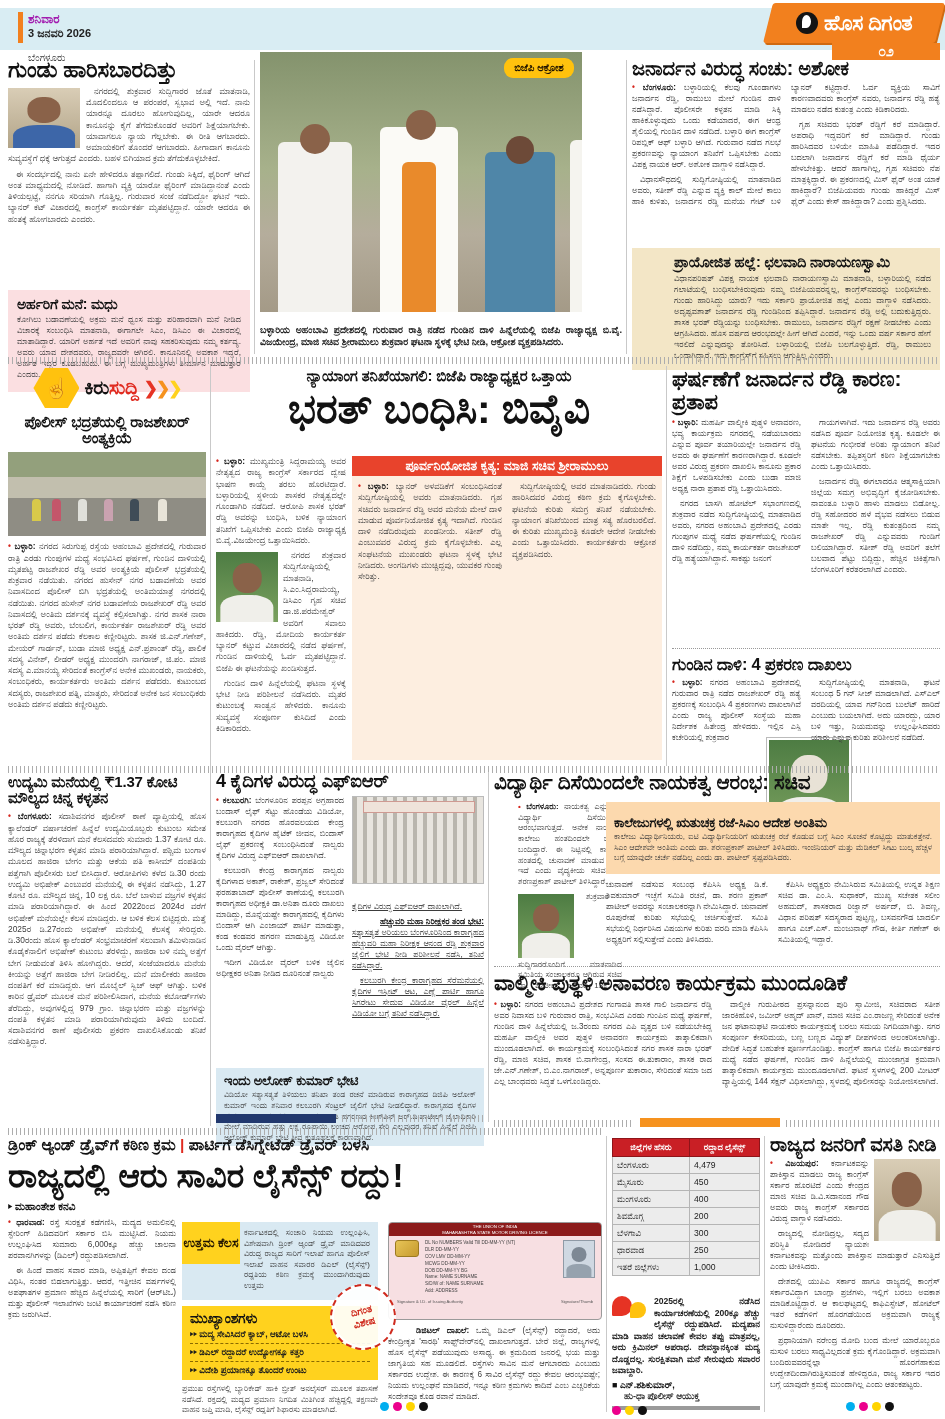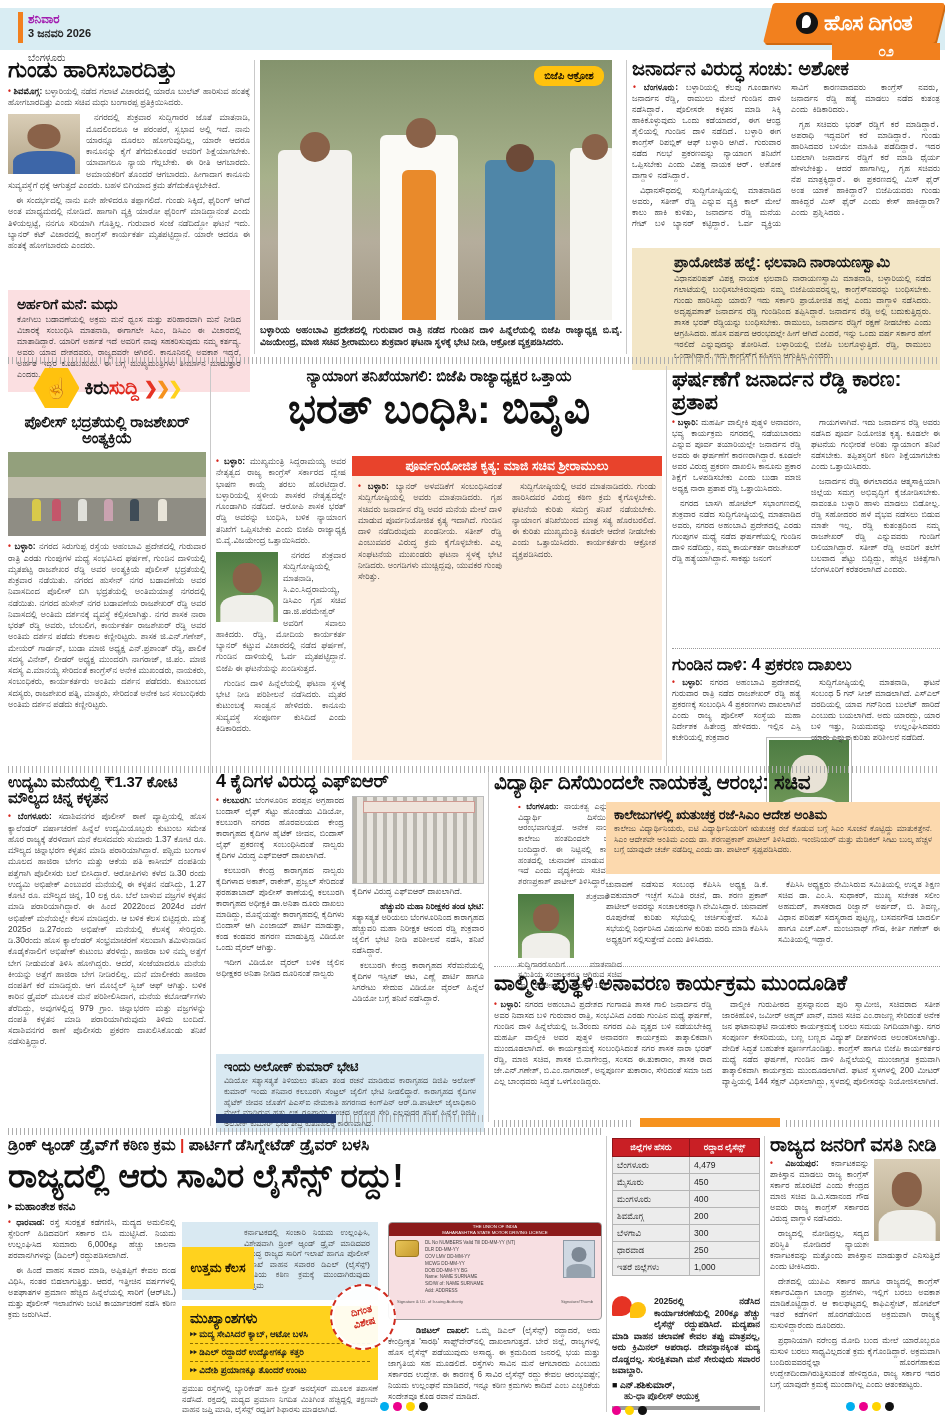--- a/index.html
+++ b/index.html
@@ -23,21 +23,21 @@
   .logo-inner{transform:skewX(14deg);display:flex;align-items:center;gap:6px;justify-content:center;height:100%;}
   .logo-circle{width:22px;height:22px;border-radius:50%;background:#141414;position:relative;flex:0 0 auto;}
   .logo-circle span{position:absolute;left:6px;top:3px;width:9px;height:13px;border-radius:50% 50% 50% 0;background:#fff;}
   .logo-text{color:#fff;font-weight:bold;font-size:21px;letter-spacing:-.5px;white-space:nowrap;}
   .pageno{background:#f2801e;color:#fff;font-weight:bold;text-align:center;}
   
   .pinkbox{background:#fbdfe1;padding:7px 9px;}
   .tanbox{background:#f3e6c6;padding:7px 9px;}
   .bluebox{background:#d9e9f2;padding:6px 8px;}
   .peach{background:#fdeee0;}
-  .orangebox{background:#fcd9ae;padding:6px 8px;}
+  .orangebox{background:#fcd9ae;padding:14px 8px;}
   .redband{background:#e8432c;color:#fff;font-weight:bold;text-align:center;}
   .yellow{background:#ffd21e;}
   .badge{background:#ffc20e;border-radius:9px;color:#201400;font-weight:bold;text-align:center;}
   
   .photo{position:relative;overflow:hidden;background:linear-gradient(180deg,#84936d 0%,#a7b18b 45%,#b5ad9c 70%,#a49a87 100%);}
   .photo .fig{position:absolute;border-radius:6px 6px 0 0;}
   .photo .head{position:absolute;border-radius:50%;background:#8a6249;}
   .portrait{position:relative;overflow:hidden;background:linear-gradient(180deg,#cfd5c2,#9aa48d);}
   .portrait .p-head{position:absolute;left:50%;top:16%;width:46%;height:42%;transform:translateX(-50%);border-radius:46%;background:#8a6249;}
   .portrait .p-body{position:absolute;left:50%;bottom:-6%;width:86%;height:44%;transform:translateX(-50%);border-radius:40% 40% 0 0;background:#f0efea;}
@@ -98,55 +98,54 @@
           <span></span>
         </span>
       <span class="logo-text">ಹೊಸ ದಿಗಂತ</span>
     </div>
   </div>
   <div class="abs pageno" style="left:832px;top:43px;width:108px;height:17px;font-size:14px;line-height:17px;" title="೦೨"><span>೦೨</span></div>
 
   <div class="abs" style="left:8px;top:58px;width:242px;">
     <div class="hl" style="font-size:22px;">ಗುಂಡು ಹಾರಿಸಬಾರದಿತ್ತು</div>
     <div class="body" style="margin-top:4px;height:200px;overflow:hidden;">
-      <p class="noind"><span class="dl-dot">•</span> <span class="dl-place">ಶಿವಮೊಗ್ಗ:</span> <span>ಬಳ್ಳಾರಿಯಲ್ಲಿ ನಡೆದ ಗಲಾಟೆ ವಿಚಾರದಲ್ಲಿ ಯಾರೊ ಬುಲೆಟ್ ಹಾರಿಸುವ ಹಂತಕ್ಕೆ ಹೋಗಬಾರದಿತ್ತು ಎಂದು ಸಚಿವ ಮಧು ಬಂಗಾರಪ್ಪ ಪ್ರತಿಕ್ರಿಯಿಸಿದರು.</span></p>
       <div class="portrait tan" style="float:left;width:72px;height:60px;margin:2px 6px 2px 0;">
           <b class="p-head"></b>
           <i class="p-body" style="background:#3d66a8;"></i>
         </div>
       <p>ನಗರದಲ್ಲಿ ಶುಕ್ರವಾರ ಸುದ್ದಿಗಾರರ ಜೊತೆ ಮಾತನಾಡಿ, ಮೊದಲಿಂದಲೂ ಆ ಪರಂಪರೆ, ಸ್ವಭಾವ ಅಲ್ಲಿ ಇದೆ. ನಾನು ಯಾರನ್ನೂ ದೂರಲು ಹೋಗುವುದಿಲ್ಲ, ಯಾರೇ ಆದರೂ ಕಾನೂನನ್ನು ಕೈಗೆ ತೆಗೆದುಕೊಂಡರೆ ಅವರಿಗೆ ಶಿಕ್ಷೆಯಾಗಬೇಕು. ಯಾವಾಗಲೂ ನ್ಯಾಯ ಗೆಲ್ಲಬೇಕು. ಈ ರೀತಿ ಆಗಬಾರದು. ಅಮಾಯಕರಿಗೆ ತೊಂದರೆ ಆಗಬಾರದು. ಹೀಗಾದಾಗ ಕಾನೂನು ಸುವ್ಯವಸ್ಥೆಗೆ ಧಕ್ಕೆ ಆಗುತ್ತದೆ ಎಂದರು. ಬಹಳ ಬಿಗಿಯಾದ ಕ್ರಮ ತೆಗೆದುಕೊಳ್ಳಬೇಕಿದೆ.</p>
       <p>ಈ ಸಂದರ್ಭದಲ್ಲಿ ನಾನು ಏನೇ ಹೇಳಿದರೂ ತಪ್ಪಾಗಲಿದೆ. ಗುಂಡು ಸಿಕ್ಕಿದೆ, ಫೈರಿಂಗ್ ಆಗಿದೆ ಅಂತ ಮಾಧ್ಯಮದಲ್ಲಿ ನೋಡಿದೆ. ಹಾಗಾಗಿ ವ್ಯಕ್ತಿ ಯಾರೋ ಫೈರಿಂಗ್ ಮಾಡಿದ್ದಾನಂತೆ ಎಂದು ತಿಳಿಯಲ್ಪಟ್ಟೆ, ನನಗೂ ಸರಿಯಾಗಿ ಗೊತ್ತಿಲ್ಲ. ಗುರುವಾರ ಸಂಜೆ ನಡೆದಿದ್ದೋ ಘಟನೆ ಇದು. ಬ್ಯಾನರ್ ಕಟ್ ವಿಚಾರದಲ್ಲಿ ಕಾಂಗ್ರೆಸ್ ಕಾರ್ಯಕರ್ತ ಮೃತಪಟ್ಟಿದ್ದಾನೆ. ಯಾರೇ ಆದರೂ ಈ ಹಂತಕ್ಕೆ ಹೋಗಬಾರದು ಎಂದರು.</p>
     </div>
     <div class="pinkbox" style="margin-top:4px;height:88px;overflow:hidden;">
       <div class="hl" style="font-size:14px;margin-bottom:3px;">ಅರ್ಹರಿಗೆ ಮನೆ: ಮಧು</div>
       <div class="body" style="font-size:8.2px;">ಕೋಗಿಲು ಬಡಾವಣೆಯಲ್ಲಿ ಅಕ್ರಮ ಮನೆ ಧ್ವಂಸ ಮತ್ತು ಪರಿಹಾರವಾಗಿ ಮನೆ ನೀಡಿದ ವಿಚಾರಕ್ಕೆ ಸಂಬಂಧಿಸಿ ಮಾತನಾಡಿ, ಈಗಾಗಲೇ ಸಿಎಂ, ಡಿಸಿಎಂ ಈ ವಿಚಾರದಲ್ಲಿ ಮಾತಾಡಿದ್ದಾರೆ. ಯಾರಿಗೆ ಅರ್ಹತೆ ಇದೆ ಅವರಿಗೆ ನಾವು ಸಹಕರಿಸುವುದು ನಮ್ಮ ಕರ್ತವ್ಯ. ಅವರು ಯಾವ ದೇಶದವರು, ರಾಜ್ಯದವರೇ ಆಗಿರಲಿ. ಕಾನೂನಿನಲ್ಲಿ ಅವಕಾಶ ಇದ್ದರೆ, ಅರ್ಹತೆ ಇದ್ದರೆ ಕೊಡಬಹುದು. ಈ ಬಗ್ಗೆ ಮುಖ್ಯಮಂತ್ರಿಗಳು ತೀರ್ಮಾನ ಮಾಡುತ್ತಾರೆ ಎಂದರು.</div>
     </div>
   </div>
 
   <div class="abs vrule" style="left:254px;top:60px;height:294px;"></div>
 
-  <div class="abs photo" style="left:260px;top:60px;width:352px;height:260px;">
+  <div class="abs photo" style="left:260px;top:52px;width:322px;height:260px;">
     <div class="fig" style="left:18px;bottom:0;width:74px;height:170px;background:#f3f2ee;"></div>
     <div class="head" style="left:40px;bottom:158px;width:30px;height:30px;"></div>
     <div class="fig" style="left:120px;bottom:0;width:78px;height:185px;background:#fbfaf6;"></div>
     <div class="head" style="left:146px;bottom:172px;width:30px;height:30px;"></div>
     <div class="fig" style="left:142px;bottom:0;width:34px;height:150px;background:#e98a2b;"></div>
     <div class="fig" style="left:225px;bottom:0;width:70px;height:160px;background:#4f86a8;"></div>
     <div class="head" style="left:246px;bottom:148px;width:28px;height:28px;background:#6d4a38;"></div>
     <div class="fig" style="left:310px;bottom:0;width:46px;height:172px;background:#f5f4ef;"></div>
     <div class="head" style="left:322px;bottom:160px;width:26px;height:26px;"></div>
     <div class="badge" style="position:absolute;right:8px;top:6px;width:66px;padding:4px 2px;font-size:10px;line-height:1.2;">ಬಿಜೆಪಿ ಆಕ್ರೋಶ</div>
   </div>
   <div class="abs caption" style="left:260px;top:324px;width:362px;">ಬಳ್ಳಾರಿಯ ಅಹಂಬಾವಿ ಪ್ರದೇಶದಲ್ಲಿ ಗುರುವಾರ ರಾತ್ರಿ ನಡೆದ ಗುಂಡಿನ ದಾಳಿ ಹಿನ್ನೆಲೆಯಲ್ಲಿ ಬಿಜೆಪಿ ರಾಜ್ಯಾಧ್ಯಕ್ಷ ಬಿ.ವೈ. ವಿಜಯೇಂದ್ರ, ಮಾಜಿ ಸಚಿವ ಶ್ರೀರಾಮುಲು ಶುಕ್ರವಾರ ಘಟನಾ ಸ್ಥಳಕ್ಕೆ ಭೇಟಿ ನೀಡಿ, ಆಕ್ರೋಶ ವ್ಯಕ್ತಪಡಿಸಿದರು.</div>
 
   <div class="abs vrule" style="left:626px;top:60px;height:294px;"></div>
 
   <div class="abs" style="left:632px;top:58px;width:308px;">
     <div class="hl" style="font-size:19.5px;">ಜನಾರ್ದನ ವಿರುದ್ಧ ಸಂಚು: ಅಶೋಕ</div>
-    <div class="body cols2" style="margin-top:4px;height:160px;overflow:hidden;font-size:8.2px;font-family:Liberation Mono, monospace;">
+    <div class="body cols2" style="margin-top:4px;height:160px;overflow:hidden;font-size:8.2px;">
       <p class="noind"><span class="dl-dot">•</span> <span class="dl-place">ಬೆಂಗಳೂರು:</span> <span>ಬಳ್ಳಾರಿಯಲ್ಲಿ ಕೆಲವು ಗೂಂಡಾಗಳು ಜನಾರ್ದನ ರೆಡ್ಡಿ, ರಾಮುಲು ಮೇಲೆ ಗುಂಡಿನ ದಾಳಿ ನಡೆಸಿದ್ದಾರೆ. ಪೊಲೀಸರೇ ಕಳ್ಳತನ ಮಾಡಿ ಸಿಕ್ಕಿ ಹಾಕಿಕೊಳ್ಳುವುದು ಒಂದು ಕಡೆಯಾದರೆ, ಈಗ ಆಂಧ್ರ ಶೈಲಿಯಲ್ಲಿ ಗುಂಡಿನ ದಾಳಿ ನಡೆದಿದೆ. ಬಳ್ಳಾರಿ ಈಗ ಕಾಂಗ್ರೆಸ್ ರಿಪಬ್ಲಿಕ್ ಆಫ್ ಬಳ್ಳಾರಿ ಆಗಿದೆ. ಗುರುವಾರ ನಡೆದ ಗಲಭೆ ಪ್ರಕರಣವನ್ನು ನ್ಯಾಯಾಂಗ ತನಿಖೆಗೆ ಒಪ್ಪಿಸಬೇಕು ಎಂದು ವಿಪಕ್ಷ ನಾಯಕ ಆರ್. ಅಶೋಕ ವಾಗ್ದಾಳಿ ನಡೆಸಿದ್ದಾರೆ.</span></p>
       <p>ವಿಧಾನಸೌಧದಲ್ಲಿ ಸುದ್ದಿಗೋಷ್ಠಿಯಲ್ಲಿ ಮಾತನಾಡಿದ ಅವರು, ಸತೀಶ್ ರೆಡ್ಡಿ ಎನ್ನುವ ವ್ಯಕ್ತಿ ಕಾಲ್ ಮೇಲೆ ಕಾಲು ಹಾಕಿ ಕುಳಿತು, ಜನಾರ್ದನ ರೆಡ್ಡಿ ಮನೆಯ ಗೇಟ್ ಬಳಿ ಬ್ಯಾನರ್ ಕಟ್ಟಿದ್ದಾರೆ. ಓರ್ವ ವ್ಯಕ್ತಿಯ ಸಾವಿಗೆ ಕಾರಣವಾದವರು ಕಾಂಗ್ರೆಸ್ ನವರು, ಜನಾರ್ದನ ರೆಡ್ಡಿ ಹತ್ಯೆ ಮಾಡಲು ನಡೆದ ಕುತಂತ್ರ ಎಂದು ಕಿಡಿಕಾರಿದರು.</p>
       <p>ಗೃಹ ಸಚಿವರು ಭರತ್ ರೆಡ್ಡಿಗೆ ಕರೆ ಮಾಡಿದ್ದಾರೆ. ಅಪರಾಧಿ ಇದ್ದವರಿಗೆ ಕರೆ ಮಾಡಿದ್ದಾರೆ. ಗುಂಡು ಹಾರಿಸಿದವರ ಬಳಿಯೇ ಮಾಹಿತಿ ಪಡೆದಿದ್ದಾರೆ. ಇದರ ಬದಲಾಗಿ ಜನಾರ್ದನ ರೆಡ್ಡಿಗೆ ಕರೆ ಮಾಡಿ ಧೈರ್ಯ ಹೇಳಬೇಕಿತ್ತು. ಆದರೆ ಹಾಗಾಗಿಲ್ಲ, ಗೃಹ ಸಚಿವರು ನೆಪ ಮಾತ್ರಕ್ಕಿದ್ದಾರೆ. ಈ ಪ್ರಕರಣದಲ್ಲಿ ಮಿಸ್ ಫೈರ್ ಅಂತ ಯಾಕೆ ಹಾಕಿದ್ದಾರೆ? ಬಿಜೆಪಿಯವರು ಗುಂಡು ಹಾಕಿದ್ದರೆ ಮಿಸ್ ಫೈರ್ ಎಂದು ಕೇಸ್ ಹಾಕಿದ್ದಾರಾ? ಎಂದು ಪ್ರಶ್ನಿಸಿದರು.</p>
     </div>
     <div class="tanbox" style="margin-top:5px;height:108px;overflow:hidden;padding-left:42px;">
       <div class="hl" style="font-size:14.5px;margin-bottom:3px;">ಪ್ರಾಯೋಜಿತ ಹಲ್ಲೆ: ಛಲವಾದಿ ನಾರಾಯಣಸ್ವಾಮಿ</div>
       <div class="body" style="font-size:8.2px;">ವಿಧಾನಪರಿಷತ್ ವಿಪಕ್ಷ ನಾಯಕ ಛಲವಾದಿ ನಾರಾಯಣಸ್ವಾಮಿ ಮಾತನಾಡಿ, ಬಳ್ಳಾರಿಯಲ್ಲಿ ನಡೆದ ಗಲಾಟೆಯಲ್ಲಿ ಬಂಧಿಸಬೇಕಿರುವುದು ನಮ್ಮ ಬಿಜೆಪಿಯವರನ್ನಲ್ಲ, ಕಾಂಗ್ರೆಸ್‌ನವರನ್ನು ಬಂಧಿಸಬೇಕು. ಗುಂಡು ಹಾರಿಸಿದ್ದು ಯಾರು? ಇದು ಸರ್ಕಾರಿ ಪ್ರಾಯೋಜಿತ ಹಲ್ಲೆ ಎಂದು ವಾಗ್ದಾಳಿ ನಡೆಸಿದರು. ಅದೃಷ್ಟವಶಾತ್ ಜನಾರ್ದನ ರೆಡ್ಡಿ ಗುಂಡಿನಿಂದ ತಪ್ಪಿಸಿದ್ದಾರೆ. ಜನಾರ್ದನ ರೆಡ್ಡಿ ಅಲ್ಲಿ ಬದುಕುತ್ತಿದ್ದರು. ಶಾಸಕ ಭರತ್ ರೆಡ್ಡಿಯನ್ನು ಬಂಧಿಸಬೇಕು. ರಾಮುಲು, ಜನಾರ್ದನ ರೆಡ್ಡಿಗೆ ರಕ್ಷಣೆ ನೀಡಬೇಕು ಎಂದು ಆಗ್ರಹಿಸಿದರು. ಹೊಸ ವರ್ಷದ ಆರಂಭದಲ್ಲೇ ಹೀಗೆ ಆಗಿದೆ ಎಂದರೆ, ಇನ್ನು ಒಂದು ವರ್ಷ ಸರ್ಕಾರ ಹೇಗೆ ಇರಲಿದೆ ಎನ್ನುವುದನ್ನು ತೋರಿಸಿದೆ. ಬಳ್ಳಾರಿಯಲ್ಲಿ ಬಿಜೆಪಿ ಬಲಗೊಳ್ಳುತ್ತಿದೆ. ರೆಡ್ಡಿ, ರಾಮುಲು ಒಂದಾಗಿದ್ದಾರೆ. ಇದು ಕಾಂಗ್ರೆಸ್‌ಗೆ ಸಹಿಸಲು ಆಗುತ್ತಿಲ್ಲ ಎಂದರು.</div>
     </div>
   </div>
 
@@ -235,21 +234,21 @@
     <div style="display:flex;gap:8px;margin-top:5px;">
       <div class="body" style="width:128px;height:252px;overflow:hidden;font-size:8.2px;">
         <p class="noind"><span class="dl-dot">•</span> <span class="dl-place">ಕಲಬುರಗಿ:</span> <span>ಬೆಂಗಳೂರಿನ ಪರಪ್ಪನ ಅಗ್ರಹಾರದ ಬಂದಾಸ್ ಲೈಫ್ ಸೆಟ್ಟು ಹೊಂಡೆಯ ವಿಡಿಯೋ, ಕಲಬುರಗಿ ನಗರದ ಹೊರವಲಯದ ಕೇಂದ್ರ ಕಾರಾಗೃಹದ ಕೈದಿಗಳ ಹೈಟೆಕ್ ಜೀವನ, ಬಿಂದಾಸ್ ಲೈಫ್ ಪ್ರಕರಣಕ್ಕೆ ಸಂಬಂಧಿಸಿದಂತೆ ನಾಲ್ವರು ಕೈದಿಗಳ ವಿರುದ್ಧ ಎಫ್‌ಐಆರ್ ದಾಖಲಾಗಿದೆ.</span></p>
         <p>ಕಲಬುರಗಿ ಕೇಂದ್ರ ಕಾರಾಗೃಹದ ನಾಲ್ವರು ಕೈದಿಗಳಾದ ಅಕಾಶ್, ರಾಕೇಶ್, ಪ್ರಜ್ವಲ್ ಸೇರಿದಂತೆ ಫರಹತಾಬಾದ್ ಪೊಲೀಸ್ ಠಾಣೆಯಲ್ಲಿ ಕಲಬುರಗಿ ಕಾರಾಗೃಹದ ಅಧೀಕ್ಷಕಿ ಡಾ.ಅನಿತಾ ದೂರು ದಾಖಲು ಮಾಡಿದ್ದು, ಮೊನ್ನೆಯಷ್ಟೇ ಕಾರಾಗೃಹದಲ್ಲಿ ಕೈದಿಗಳು ಬಿಂದಾಸ್ ಆಗಿ ಎಂಜಾಯ್ ಪಾರ್ಟಿ ಮಾಡುತ್ತಾ, ಕಂಡ ಕಂಡವರ ಹಗರಣ ಮಾಡುತ್ತಿದ್ದ ವಿಡಿಯೋ ಒಂದು ವೈರಲ್ ಆಗಿತ್ತು.</p>
         <p>ಇದೀಗ ವಿಡಿಯೋ ವೈರಲ್ ಬಳಿಕ ಜೈಲಿನ ಅಧೀಕ್ಷಕರ ಅನಿತಾ ನೀಡಿದ ದೂರಿನಂತೆ ನಾಲ್ವರು</p>
       </div>
       <div style="width:132px;">
         <div class="gatephoto" style="width:130px;height:86px;">
             <span class="banner"></span>
           </div>
-        <div class="body" style="font-size:8.2px;margin-top:3px;height:160px;overflow:hidden;">
+        <div class="body" style="font-size:8.2px;margin-top:18px;height:160px;overflow:hidden;text-decoration:underline;">
           <p class="noind">ಕೈದಿಗಳ ವಿರುದ್ಧ ಎಫ್‌ಐಆರ್ ದಾಖಲಾಗಿದೆ.</p>
           <p class="noind"><span class="runin">ಹೆಚ್ಚುವರಿ ಮಹಾ ನಿರೀಕ್ಷಕರ ತಂಡ ಭೇಟಿ:</span> <span>ಸತ್ಯಾಸತ್ಯತೆ ಅರಿಯಲು ಬೆಂಗಳೂರಿನಿಂದ ಕಾರಾಗೃಹದ ಹೆಚ್ಚುವರಿ ಮಹಾ ನಿರೀಕ್ಷಕ ಆನಂದ ರೆಡ್ಡಿ ಶುಕ್ರವಾರ ಜೈಲಿಗೆ ಭೇಟಿ ನೀಡಿ ಪರಿಶೀಲನೆ ನಡೆಸಿ, ತನಿಖೆ ನಡೆಸಿದ್ದಾರೆ.</span></p>
           <p>ಕಲಬುರಗಿ ಕೇಂದ್ರ ಕಾರಾಗೃಹದ ಸೆರೆಮನೆಯಲ್ಲಿ ಕೈದಿಗಳ ಇಸ್ಪೀಟ್ ಆಟ, ಎಣ್ಣೆ ಪಾರ್ಟಿ ಹಾಗೂ ಸಿಗರೇಟು ಸೇದುವ ವಿಡಿಯೋ ವೈರಲ್ ಹಿನ್ನೆಲೆ ವಿಡಿಯೋ ಬಗ್ಗೆ ತನಿಖೆ ನಡೆಸಿದ್ದಾರೆ.</p>
         </div>
       </div>
     </div>
     <div class="bluebox" style="margin-top:6px;height:66px;overflow:hidden;">
       <div class="hl" style="font-size:13px;margin-bottom:2px;">ಇಂದು ಅಲೋಕ್ ಕುಮಾರ್ ಭೇಟಿ</div>
       <div class="body" style="font-size:7.9px;">ವಿಡಿಯೋ ಸತ್ಯಾಸತ್ಯತೆ ತಿಳಿಯಲು ತನಿಖಾ ತಂಡ ರಚನೆ ಮಾಡಿರುವ ಕಾರಾಗೃಹದ ಡಿಜಿಪಿ ಅಲೋಕ್ ಕುಮಾರ್ ಇಂದು ಶನಿವಾರ ಕಲಬುರಗಿ ಸೆಂಟ್ರಲ್ ಜೈಲಿಗೆ ಭೇಟಿ ನೀಡಲಿದ್ದಾರೆ. ಕಾರಾಗೃಹದ ಕೈದಿಗಳ ಹೈಟೆಕ್ ಜೀವನ ಜೊತೆಗೆ ಪಿಎಸ್‌ಐ ನೇಮಕಾತಿ ಹಗರಣದ ಕಿಂಗ್‌ಪಿನ್ ಆರ್.ಡಿ.ಪಾಟೀಲ್ ಜೈಲಾಧಿಕಾರಿ ಮೇಲೆ ಮಾಡಿರುವ ಹತ್ತು ಲಕ್ಷ ರೂಪಾಯಿ ಲಂಚದ ಆರೋಪ ಸೇರಿ ಎಲ್ಲವುದರ ತನಿಖೆ ಹಿನ್ನೆಲೆ ಡಿಜಿಪಿ ಅಲೋಕ್ ಕುಮಾರ್ ಭೇಟಿ ತೀವ್ರ ಕುತೂಹಲಕ್ಕೆ ಕಾರಣವಾಗಿದೆ.</div>
     </div>
@@ -303,21 +302,21 @@
     <div class="byline" style="margin-top:6px;">▸ <span>ಮಹಾಂತೇಶ ಕನವಿ</span></div>
   </div>
   <div class="abs body" style="left:8px;top:1218px;width:168px;height:194px;overflow:hidden;font-size:8.2px;">
     <p class="noind"><span class="dl-dot">•</span> <span class="dl-place">ಧಾರವಾಡ:</span> <span>ರಸ್ತೆ ಸುರಕ್ಷತೆ ಕಡೆಗಣಿಸಿ, ಮದ್ಯದ ಅಮಲಿನಲ್ಲಿ ಸ್ಟೇರಿಂಗ್ ಹಿಡಿದವರಿಗೆ ಸರ್ಕಾರ ಬಿಸಿ ಮುಟ್ಟಿಸಿದೆ. ನಿಯಮ ಉಲ್ಲಂಘಿಸಿದ ಸುಮಾರು 6,000ಕ್ಕೂ ಹೆಚ್ಚು ಚಾಲನಾ ಪರವಾನಗಿಗಳನ್ನು (ಡಿಎಲ್) ರದ್ದುಪಡಿಸಲಾಗಿದೆ.</span></p>
     <p>ಈ ಹಿಂದೆ ವಾಹನ ಸವಾರ ಮಾಡಿ, ಅಪ್ಪಿತಪ್ಪಿಗೆ ಕೇವಲ ದಂಡ ವಿಧಿಸಿ, ನಂತರ ಬಿಡಲಾಗುತ್ತಿತ್ತು. ಆದರೆ, ಇತ್ತೀಚಿನ ವರ್ಷಗಳಲ್ಲಿ ಅಪಘಾತಗಳ ಪ್ರಮಾಣ ಹೆಚ್ಚಿದ ಹಿನ್ನೆಲೆಯಲ್ಲಿ ಸಾರಿಗೆ (ಆರ್‌ಟಿಒ) ಮತ್ತು ಪೊಲೀಸ್ ಇಲಾಖೆಗಳು ಜಂಟಿ ಕಾರ್ಯಾಚರಣೆ ನಡೆಸಿ ಕಠಿಣ ಕ್ರಮ ಜರುಗಿಸಿವೆ.</p>
   </div>
 
   <div class="abs bluebox" style="left:182px;top:1222px;width:196px;height:78px;box-sizing:border-box;padding-left:62px;overflow:hidden;">
     <div class="body" style="font-size:7.9px;">ಕರ್ನಾಟಕದಲ್ಲಿ ಸಂಚಾರಿ ನಿಯಮ ಉಲ್ಲಂಘಿಸಿ, ವಿಶೇಷವಾಗಿ ಡ್ರಿಂಕ್ ಆ್ಯಂಡ್ ಡ್ರೈವ್ ಮಾಡಿದವರ ವಿರುದ್ಧ ರಾಜ್ಯದ ಸಾರಿಗೆ ಇಲಾಖೆ ಹಾಗೂ ಪೊಲೀಸ್ ಇಲಾಖೆ ವಾಹನ ಸವಾರರ ಡಿಎಲ್ (ಲೈಸೆನ್ಸ್) ರದ್ದತಿಯ ಕಠಿಣ ಕ್ರಮಕ್ಕೆ ಮುಂದಾಗಿರುವುದು ಉತ್ತಮ</div>
   </div>
-  <div class="abs yellow" style="left:182px;top:1222px;width:72px;height:42px;display:flex;align-items:center;justify-content:center;text-align:center;font-weight:bold;font-size:12.5px;line-height:1.15;color:#201400;margin-top:25px;">ಉತ್ತಮ ಕೆಲಸ</div>
+  <div class="abs yellow" style="left:182px;top:1222px;width:58px;height:42px;display:flex;align-items:center;justify-content:center;text-align:center;font-weight:bold;font-size:12.5px;line-height:1.15;color:#201400;">ಉತ್ತಮ ಕೆಲಸ</div>
 
   <div class="abs yellow" style="left:182px;top:1306px;width:196px;height:74px;box-sizing:border-box;padding:5px 8px;overflow:hidden;">
     <div class="hl" style="font-size:14px;">ಮುಖ್ಯಾಂಶಗಳು</div>
     <div class="bullet-row">▸▸ <span>ಮದ್ಯ ಸೇವಿಸಿದರೆ ಕ್ಯಾಬ್, ಆಟೋ ಬಳಸಿ</span></div>
     <div class="bullet-sep"></div>
     <div class="bullet-row">▸▸ <span>ಡಿಎಲ್ ರದ್ದಾದರೆ ಉದ್ಯೋಗಕ್ಕೂ ಕತ್ತರಿ</span></div>
     <div class="bullet-sep"></div>
     <div class="bullet-row">▸▸ <span>ವಿದೇಶಿ ಪ್ರಯಾಣಕ್ಕೂ ತೊಂದರೆ ಉಂಟು</span></div>
   </div>
   <div class="abs body" style="left:182px;top:1384px;width:196px;height:30px;overflow:hidden;font-size:7.9px;">

